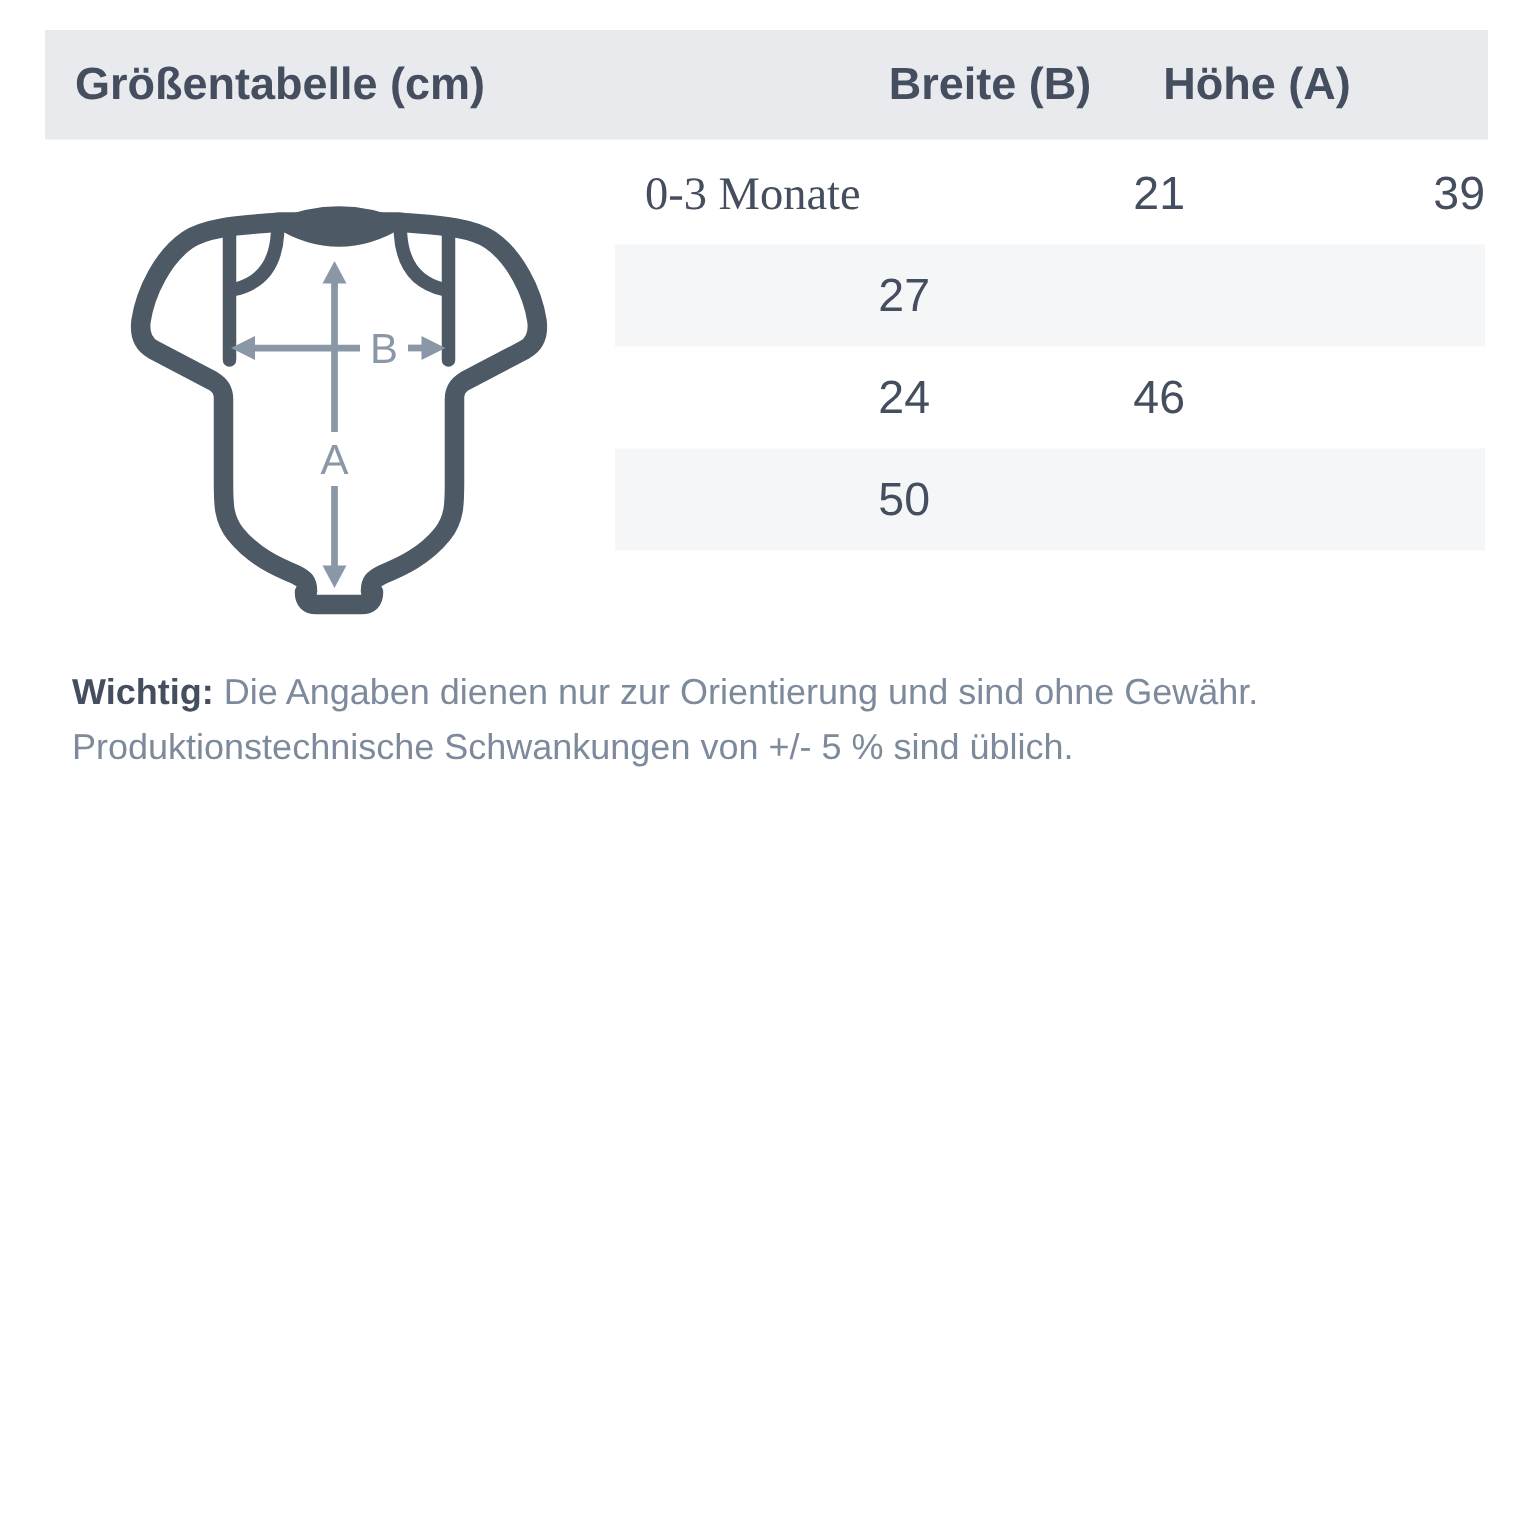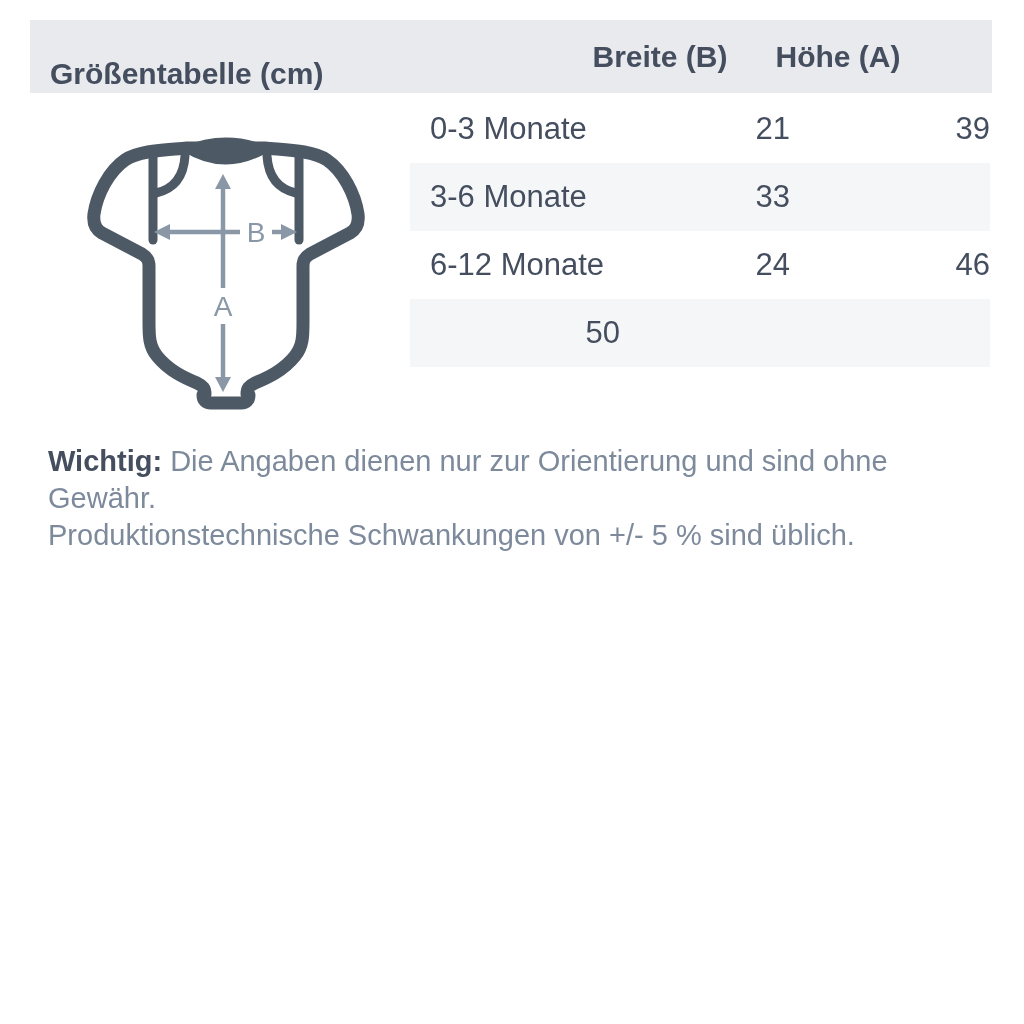--- a/index.html
+++ b/index.html
@@ -12,21 +12,21 @@
   }
   .canvas { position: absolute; inset: 0; }
 
   
   .header-bar {
     position: absolute; left: 30px; top: 20px;
     width: 962px; height: 73px;
     background: var(--header_bg, #e8eaee);
   }
   .header-bar .title {
-    position: absolute; left: 20px; top: 17px; height: 73px;
+    position: absolute; left: 20px; top: 0; height: 73px;
     display: flex; align-items: center;
     font-size: 30px; font-weight: bold;
     color: var(--text_dark, #454e5e);
   }
   .header-bar .col-hdr {
     position: absolute; top: 0; height: 73px; width: 200px;
     display: flex; align-items: center; justify-content: center;
     font-size: 30px; font-weight: bold;
     color: var(--text_dark, #454e5e);
   }
@@ -38,38 +38,38 @@
     position: absolute; left: 410px; top: 95px; width: 580px;
   }
   .row {
     display: grid;
     grid-template-columns: 210px 170px 200px;
     height: 68px; align-items: center;
     font-size: 31px;
     color: var(--text_dark, #454e5e);
   }
   .row.striped { background: var(--stripe_bg, #f5f6f8); }
-  .cell-size { padding-left: 20px; }
+  .cell-size { padding-left: 20px; font-family: Liberation Serif, serif; }
   .cell-num  { text-align: right; }
 
   
   .onesie {
     position: absolute; left: 85px; top: 126px;
   }
   .onesie text {
     font-family: "Liberation Sans", "DejaVu Sans", sans-serif;
     font-size: 28px;
     fill: var(--arrow, #8997a7);
   }
 
   
   .note {
     position: absolute; left: 48px; top: 443px;
     margin: 0; width: 940px;
-    font-size: 29px; line-height: 37px;
+    font-size: 24px; line-height: 37px;
     color: var(--note_text, #7d8a9b);
   }
   .note strong {
     font-weight: bold;
     color: var(--text_dark, #454e5e);
   }
 </style>
 </head>
 <body>
 
@@ -134,25 +134,23 @@
     <text x="171" y="116" text-anchor="middle">B</text>
   </svg>
 
   <div class="size-table">
     <div class="row">
       <span class="cell-size">0-3 Monate</span>
       <span class="cell-num">21</span>
       <span class="cell-num">39</span>
     </div>
     <div class="row striped">
-      <span class="cell-size">3-6 Monate</span>
-      <span class="cell-num">33</span>
+      <span class="cell-num">27</span>
     </div>
     <div class="row">
-      <span class="cell-size">6-12 Monate</span>
       <span class="cell-num">24</span>
       <span class="cell-num">46</span>
     </div>
     <div class="row striped">
       <span class="cell-num">50</span>
     </div>
   </div>
 
   <p class="note">
     <strong>Wichtig:</strong>

